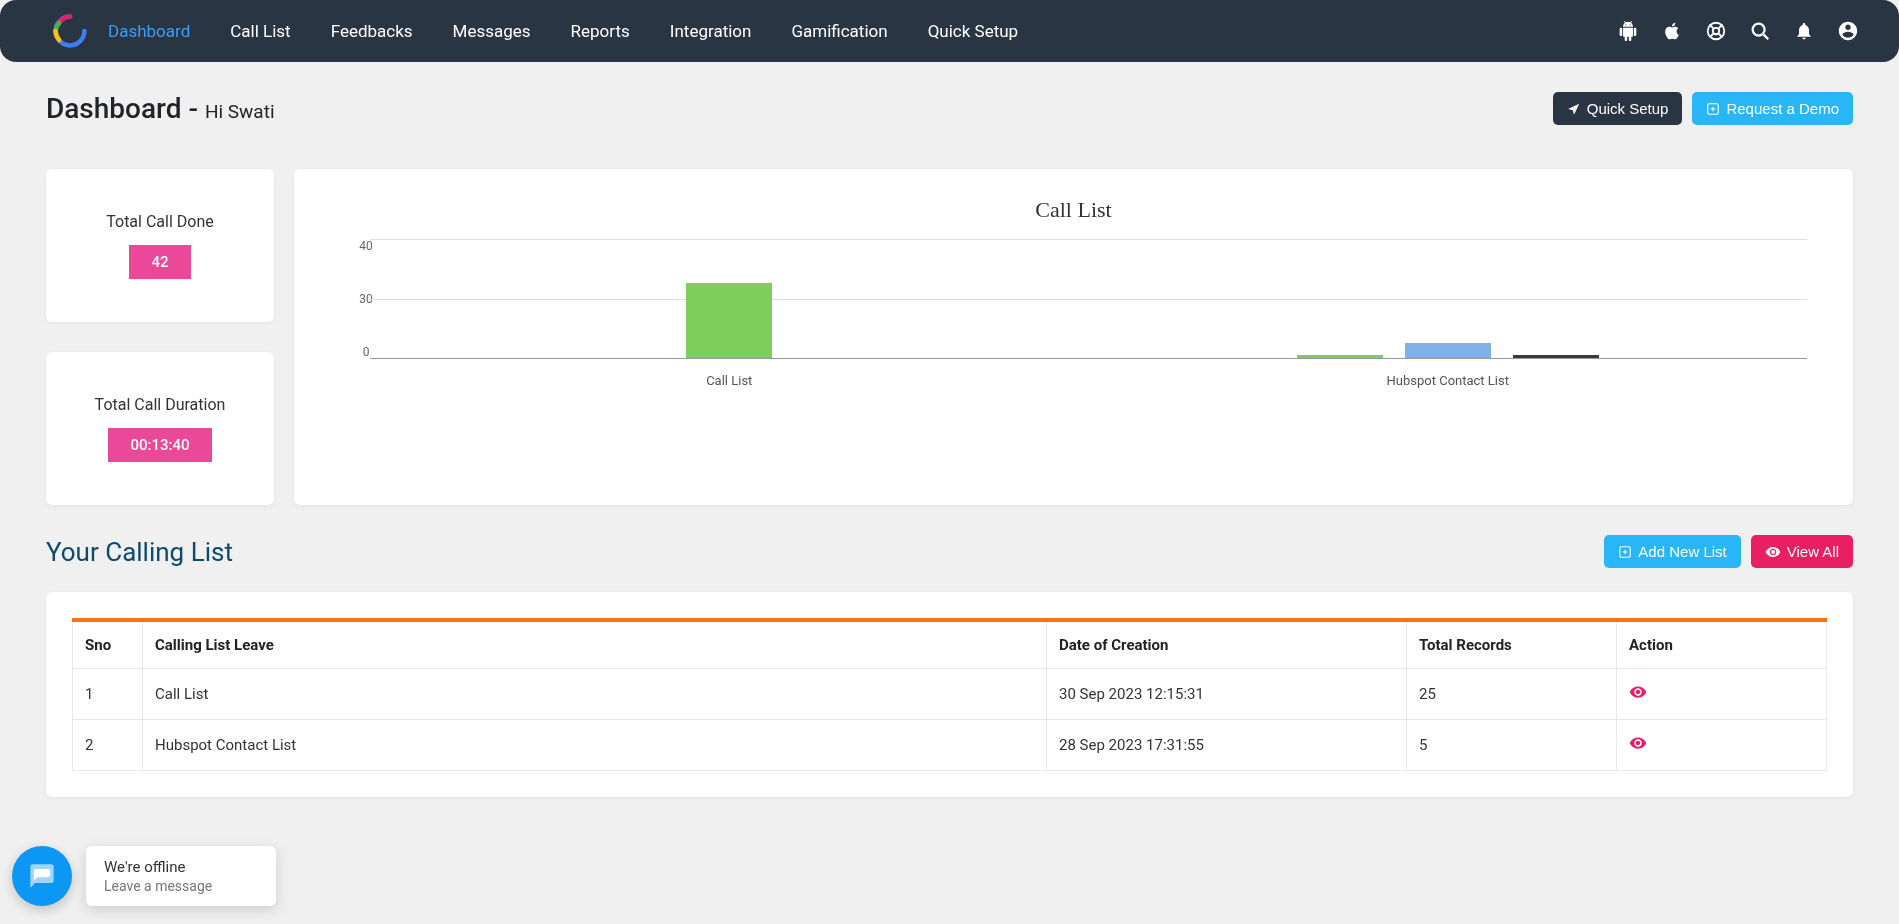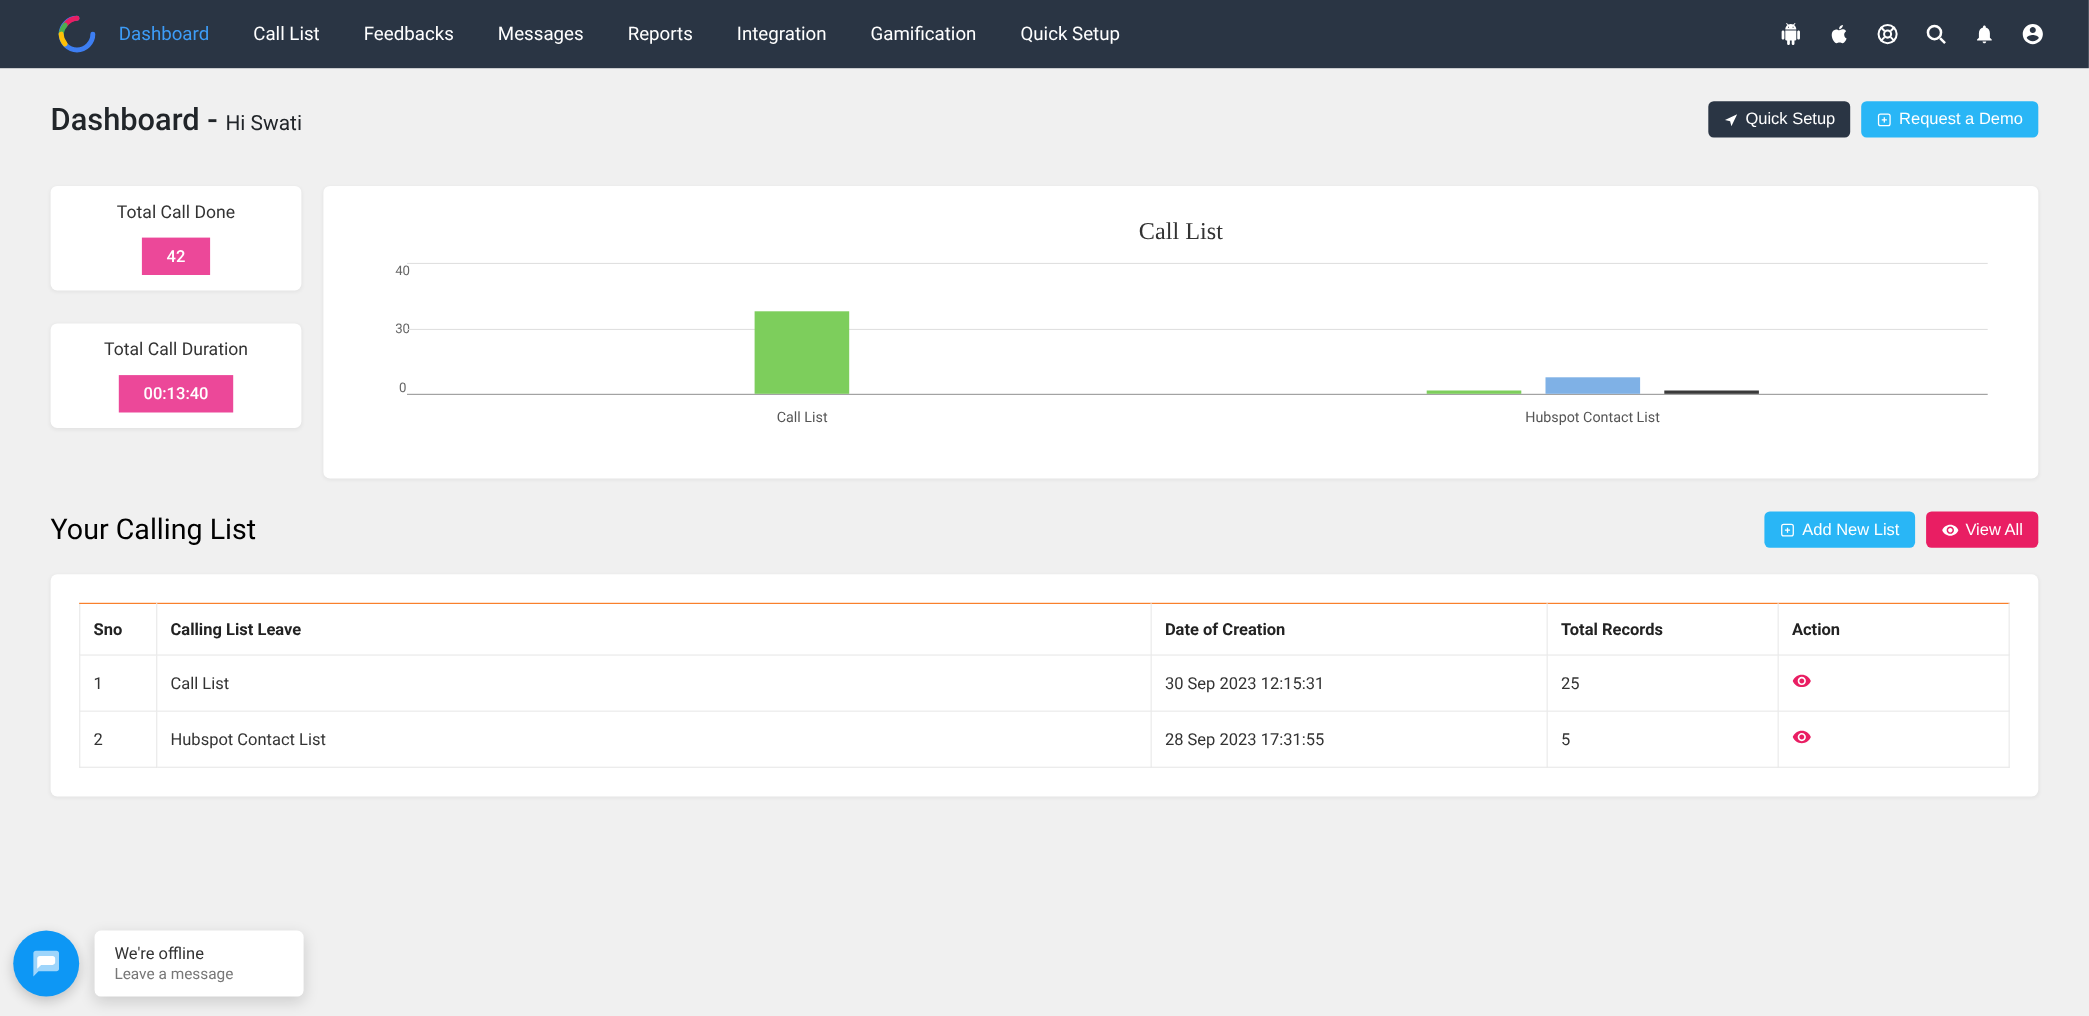--- a/index.html
+++ b/index.html
@@ -7,20 +7,21 @@
     font-family: -apple-system, BlinkMacSystemFont, "Segoe UI", Roboto, "Helvetica Neue", Arial, sans-serif;
     background: #f0f0f0;
     color: #212529;
   }
   .navbar {
     background: #2a3544;
     height: 62px;
     display: flex;
     align-items: center;
     padding: 0 40px 0 52px;
+    border-radius: 16px;
   }
   .logo {
     width: 36px;
     height: 36px;
     margin-right: 20px;
     display: flex;
     align-items: center;
     justify-content: center;
   }
   .nav-links {
@@ -92,21 +93,21 @@
     flex-direction: column;
     gap: 30px;
     flex: 0 0 228px;
   }
   .card {
     background: #fff;
     border-radius: 6px;
     box-shadow: 0 1px 4px rgba(0,0,0,0.06);
   }
   .stat-card {
-    padding: 14px 20px;
+    padding: 43px 20px;
     text-align: center;
   }
   .stat-label {
     font-size: 16px;
     color: #333;
     margin-bottom: 14px;
   }
   .stat-badge {
     display: inline-block;
     background: #ec4899;
@@ -188,39 +189,39 @@
   }
   .section-row {
     display: flex;
     justify-content: space-between;
     align-items: center;
     margin-bottom: 24px;
   }
   .section-title {
     font-size: 26px;
     font-weight: 400;
-    color: #000000;
+    color: #0c4a6e;
   }
   .table-card {
     padding: 26px 26px;
   }
   table {
     width: 100%;
     border-collapse: collapse;
   }
   th, td {
     text-align: left;
     padding: 14px 12px;
     font-size: 15px;
     border: 1px solid #e8e8e8;
   }
   th {
     font-weight: 700;
     color: #222;
-    border-top: 1px solid #f97316;
+    border-top: 4px solid #f97316;
   }
   td { color: #333; border-bottom: 1px solid #e8e8e8; }
   .eye-icon { color: #e91e63; width: 18px; height: 18px; cursor: pointer; }
   .chat-widget {
     position: fixed;
     left: 12px;
     bottom: 18px;
     display: flex;
     align-items: center;
     gap: 14px;

